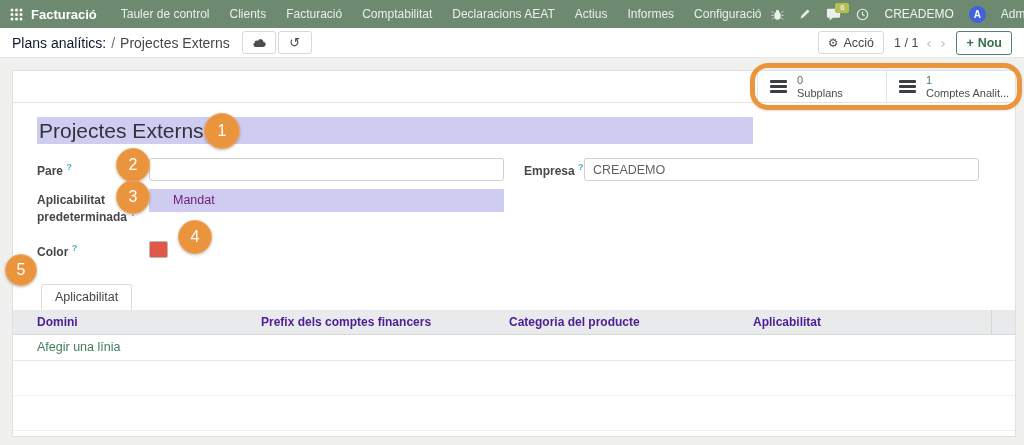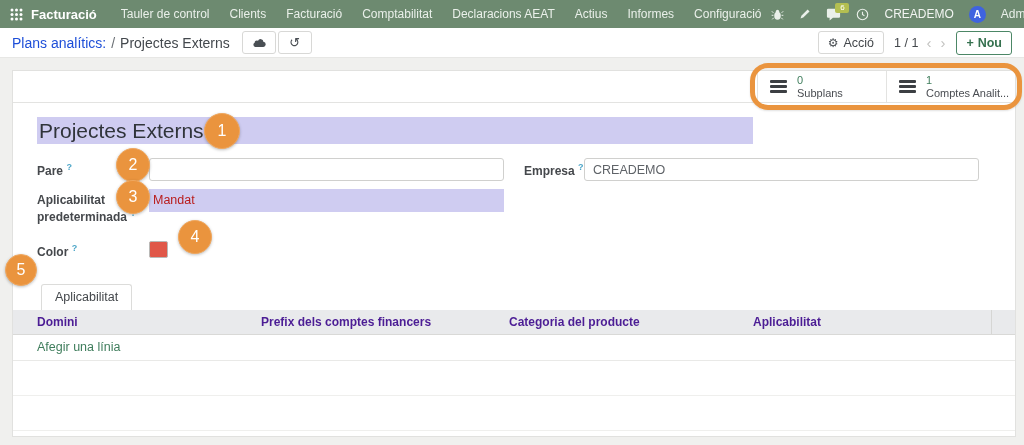--- a/index.html
+++ b/index.html
@@ -32,21 +32,21 @@
     font-size:10px;font-weight:bold;display:flex;align-items:center;justify-content:center;cursor:pointer;
   }
   .nav-user{font-size:12px;white-space:nowrap;cursor:pointer;}
   
   .control-panel{
     position:absolute;left:0;top:28px;width:1024px;height:30px;background:#fff;
     border-bottom:1px solid #e7e7e5;display:flex;align-items:center;
     padding:0 12px;box-sizing:border-box;
   }
   .breadcrumb{font-size:14px;display:flex;align-items:center;gap:5px;white-space:nowrap;}
-  .bc-root{color:#1d4ed8;cursor:pointer;}
+  .bc-root{color:#0f172a;cursor:pointer;}
   .bc-sep{color:#6b7075;}
   .bc-current{color:#43484d;}
   .bc-btns{display:flex;gap:2px;margin-left:7px;}
   .mini-btn{
     width:32px;height:21px;border:1px solid #d8d8d6;border-radius:3px;background:#fff;
     display:flex;align-items:center;justify-content:center;cursor:pointer;color:#4a4f54;
   }
   .undo-glyph{font-family:"DejaVu Sans",sans-serif;font-size:13px;line-height:1;color:#4a4f54;}
   .cp-right{margin-left:auto;display:flex;align-items:center;gap:10px;}
   .accio-btn{
@@ -91,22 +91,22 @@
   .frow{display:flex;margin-bottom:8px;}
   .flabel{width:112px;font-size:12px;font-weight:bold;color:#45484c;padding-top:4px;line-height:1.25;flex:none;}
   .flabel sup{color:#4da6c8;font-size:9px;font-weight:bold;}
   .fctl{flex:1;}
   .o-input{
     height:23px;border:1px solid #d0d0ce;border-radius:3px;box-sizing:border-box;
     font-size:12.5px;color:#5f6368;padding:3px 8px;background:#fff;cursor:text;
     line-height:16px;
   }
   .o-highlight{
-    height:23px;background:#cfccf1;box-sizing:border-box;font-size:12.5px;color:#b91c1c;
-    padding:4px 4px;cursor:pointer;line-height:15px;
+    height:23px;background:#cfccf1;box-sizing:border-box;font-size:12.5px;color:#701a75;
+    padding:4px 24px;cursor:pointer;line-height:15px;
   }
   .frow-empresa .flabel{width:60px;}
   .frow-empresa .fctl{max-width:395px;}
   .frow-aplic{margin-bottom:14px;}
   .color-swatch{
     width:17px;height:15px;background:#e05748;border:1px solid #b9b9b7;border-radius:2px;
     margin-top:2px;cursor:pointer;
   }
   
   .notebook-tabs{margin-top:16px;padding-left:28px;}

